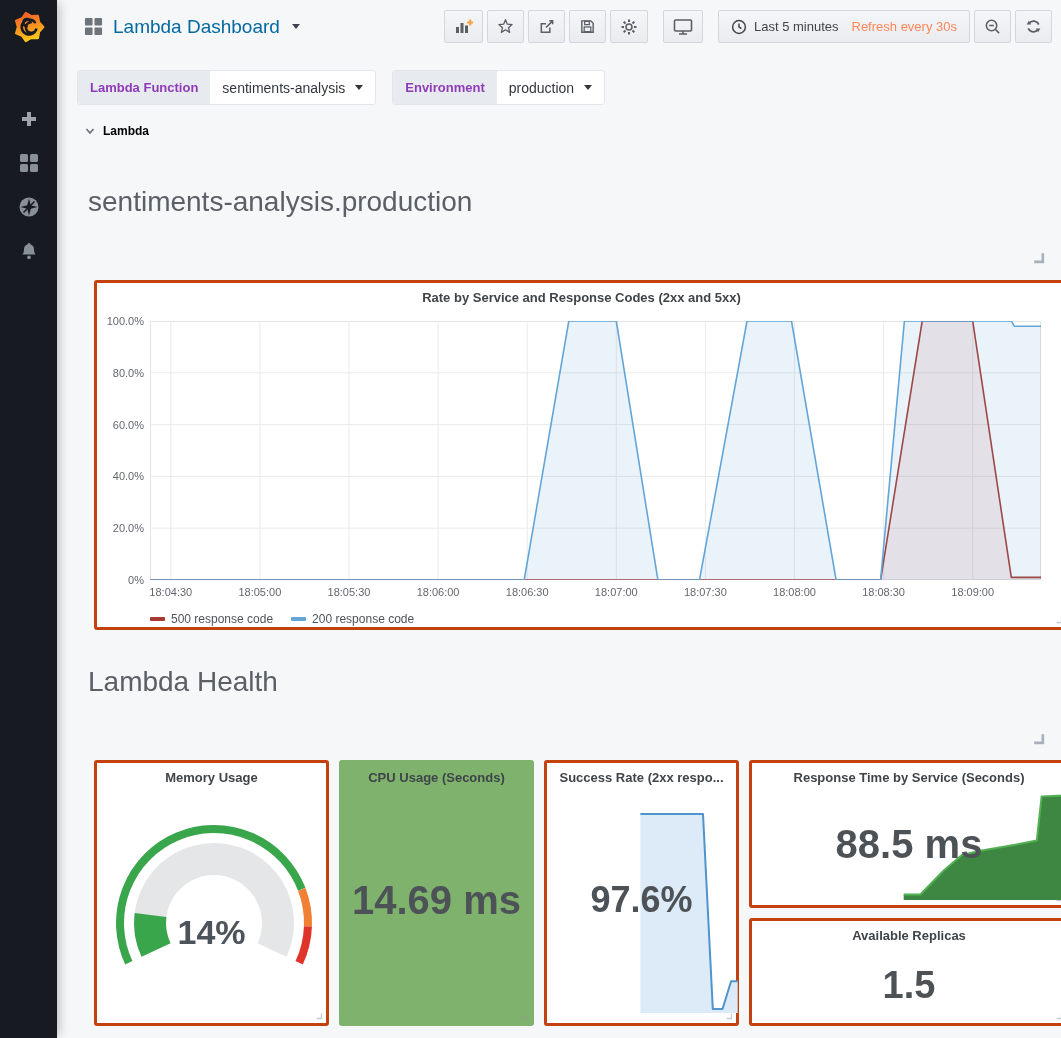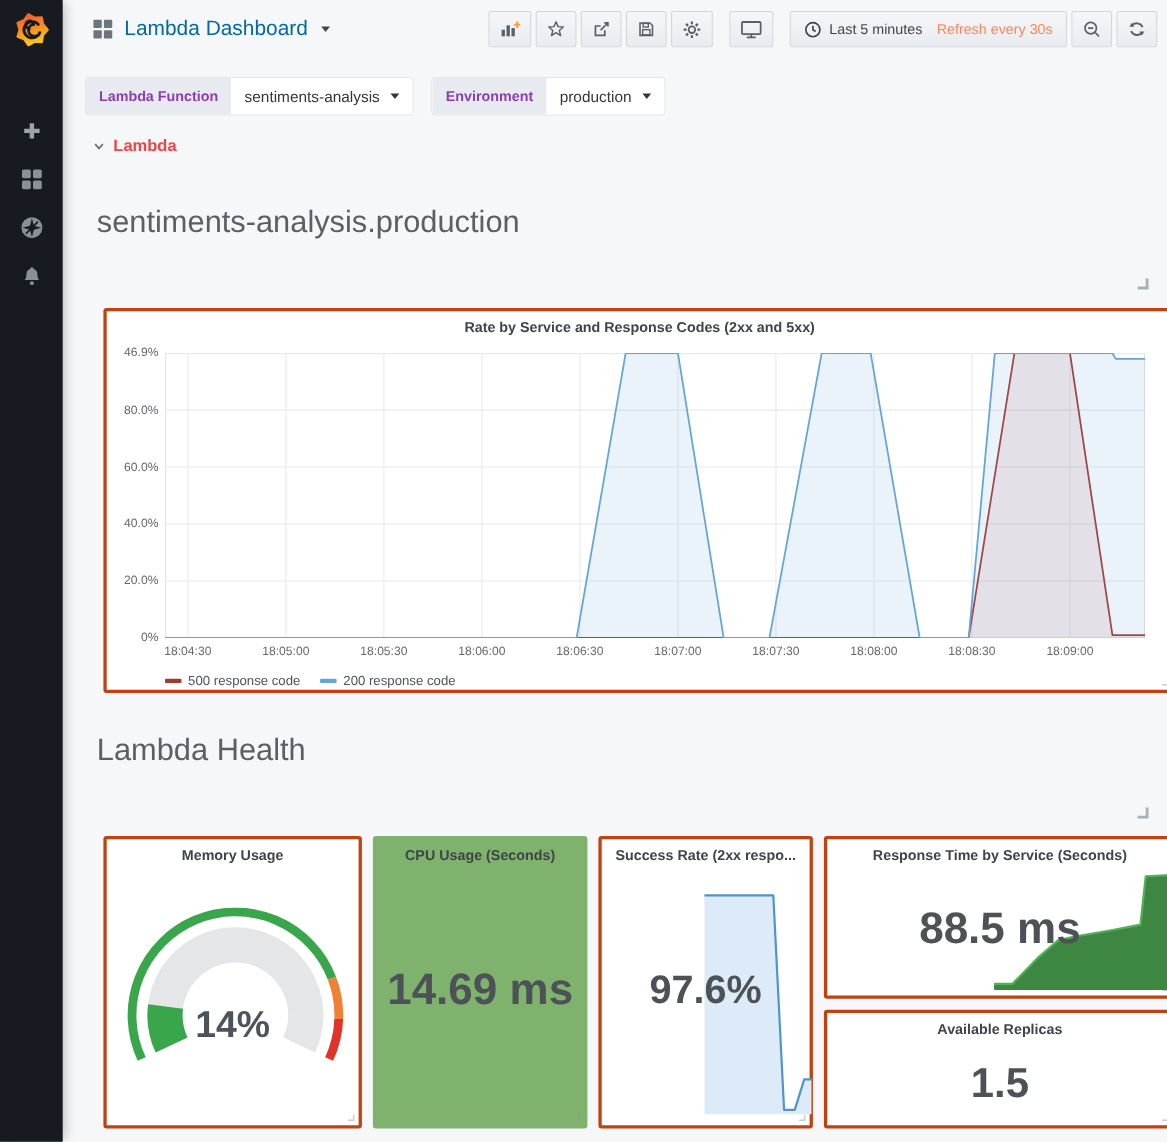--- a/index.html
+++ b/index.html
@@ -34,21 +34,21 @@
   .submenu { position:absolute; left:78px; top:71px; display:flex; gap:18px; }
   .filter { display:flex; height:33px; border-radius:3px; overflow:hidden;
     box-shadow:0 0 0 1px #e2e6eb; background:#fff; }
   .filter-label { background:#e7ebf0; color:#8F3BB8; font-size:13px; font-weight:bold;
     display:flex; align-items:center; padding:0 12px; }
   .filter-value { display:flex; align-items:center; gap:8px; padding:0 12px; font-size:14px;
     color:#33373c; cursor:pointer; background:#fff; }
   .filter-value .caret { border-top-color:#33373c; }
 
   .row-header { position:absolute; left:84px; top:124px; display:flex; align-items:center; gap:7px; cursor:pointer; }
-  .row-title { font-size:15px; font-weight:bold; color:#ef4444; }
+  .row-title { font-size:12px; font-weight:bold; color:#000000; }
 
   .big-title { position:absolute; left:88px; font-size:28px; font-weight:400; color:#5a6066; }
 
   .row-handle { position:absolute; cursor:pointer; }
 
   
   .panel { position:absolute; background:#fff; border:3px solid #c2410c; border-radius:3px;margin-left:16px; }
   .p-title { position:absolute; top:7px; left:0; right:0; text-align:center; font-size:13px;
     font-weight:bold; color:#3f4449; cursor:pointer; white-space:nowrap; overflow:hidden; }
   .corner { position:absolute; right:2px; bottom:2px; width:10px; height:10px; cursor:pointer; }
@@ -222,21 +222,21 @@
 </svg>
 
 <section class="panel" style="left:78px; top:280px; width:975px; height:350px;">
   <div class="p-title">Rate by Service and Response Codes (2xx and 5xx)</div>
   <div id="y-labels">
       <div class="ylab" style="top: 291px;">0%</div>
       <div class="ylab" style="top: 239.2px;">20.0%</div>
       <div class="ylab" style="top: 187.4px;">40.0%</div>
       <div class="ylab" style="top: 135.6px;">60.0%</div>
       <div class="ylab" style="top: 83.8px;">80.0%</div>
-      <div class="ylab" style="top: 32px;">46.9%</div>
+      <div class="ylab" style="top: 32px;">100.0%</div>
     </div>
   <svg id="plot-svg" width="891" height="259">
       <rect x="0.5" y="0.5" width="890" height="258" fill="none" stroke="#e2e3e5"></rect>
       <line x1="0" x2="891" y1="259.0" y2="259.0" stroke="#e9eaec"></line>
       <line x1="0" x2="891" y1="207.2" y2="207.2" stroke="#e9eaec"></line>
       <line x1="0" x2="891" y1="155.4" y2="155.4" stroke="#e9eaec"></line>
       <line x1="0" x2="891" y1="103.6" y2="103.6" stroke="#e9eaec"></line>
       <line x1="0" x2="891" y1="51.8" y2="51.8" stroke="#e9eaec"></line>
       <line x1="0" x2="891" y1="0.0" y2="0.0" stroke="#e9eaec"></line>
       <line y1="0" y2="259" x1="20.8" x2="20.8" stroke="#e9eaec"></line>

